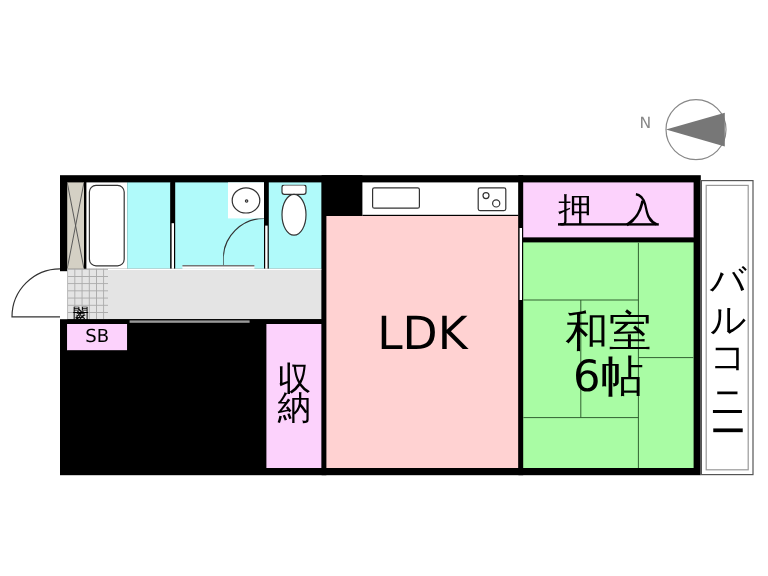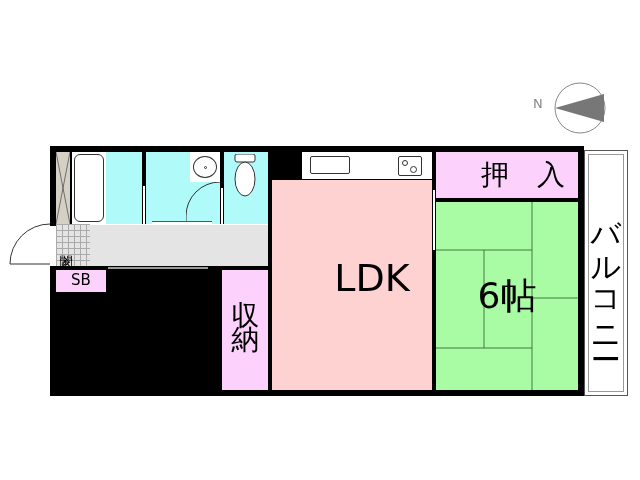--- a/index.html
+++ b/index.html
@@ -98,52 +98,53 @@
 
   <div class="abs" style="left:172px;top:124px;width:46px;height:120px;background:#fcd2fc;">
     <div class="room-label" style="left:0;top:0;width:46px;height:120px;font-size:28px;justify-content:space-between;padding:8px 0;box-sizing:border-box;">
       <span class="vtext" style="letter-spacing:26px;">収納</span>
     </div>
   </div>
 
   <div class="abs wall" style="left:218px;top:46px;width:4px;height:204px;"></div>
 
   <div class="abs" style="left:222px;top:34px;width:160px;height:210px;background:#ffd2d2;">
-    <div class="room-label" style="left:0;top:54px;width:160px;height:90px;font-size:38px;padding-left:20px;">
+    <div class="room-label" style="left:0;top:54px;width:160px;height:90px;font-size:38px;">
       <span>LDK</span>
     </div>
   </div>
 
   <div class="abs" style="left:252px;top:6px;width:130px;height:28px;background:#fff;border-bottom:1px solid #000;">
     <div class="abs" style="left:8px;top:4px;width:40px;height:18px;border:1px solid #333;border-radius:2px;"></div>
     <div class="abs" style="left:96px;top:4px;width:24px;height:20px;border:1px solid #333;border-radius:2px;">
       <div class="abs" style="left:3px;top:3px;width:6px;height:6px;border:1px solid #333;border-radius:50%;"></div>
       <div class="abs" style="left:11px;top:9px;width:7px;height:7px;border:1px solid #333;border-radius:50%;"></div>
     </div>
   </div>
 
   <div class="abs wall" style="left:382px;top:0;width:4px;height:250px;"></div>
   <div class="abs" style="left:383px;top:44px;width:2px;height:60px;background:#fff;"></div>
 
   <div class="abs" style="left:386px;top:6px;width:142px;height:46px;background:#fcd2fc;">
-    <span class="room-label" style="left:16px;top:0;width:142px;height:46px;font-size:28px;">押　入</span>
+    <span class="room-label" style="left:0;top:0;width:142px;height:46px;font-size:28px;text-decoration:underline;">押　入</span>
   </div>
   <div class="abs wall" style="left:386px;top:52px;width:142px;height:4px;"></div>
 
   <div class="abs" style="left:386px;top:56px;width:142px;height:188px;background:#a9fca4;">
     <svg class="abs" style="left:0;top:0;" width="142" height="188">
       <g stroke="#2c5a2c" stroke-width="0.8" fill="none">
         <line x1="96" y1="0" x2="96" y2="188"></line>
         <line x1="0" y1="48" x2="96" y2="48"></line>
         <line x1="48" y1="48" x2="48" y2="146"></line>
         <line x1="0" y1="146" x2="96" y2="146"></line>
         <line x1="96" y1="96" x2="142" y2="96"></line>
       </g>
     </svg>
     <div class="room-label" style="left:0;top:44px;width:142px;height:100px;font-size:36px;">
+      <span>和室</span>
       <span>6帖</span>
     </div>
   </div>
 </div>
 
 <div class="abs" style="left:584px;top:150px;width:44px;height:246px;background:#fff;border:1px solid #555;">
   <div class="abs" style="left:3px;top:3px;width:36px;height:238px;border:1px solid #999;"></div>
   <div class="room-label" style="left:0;top:12px;width:42px;height:220px;font-size:30px;">
     <span class="vtext" style="letter-spacing:2px;">バルコニー</span>
   </div>

